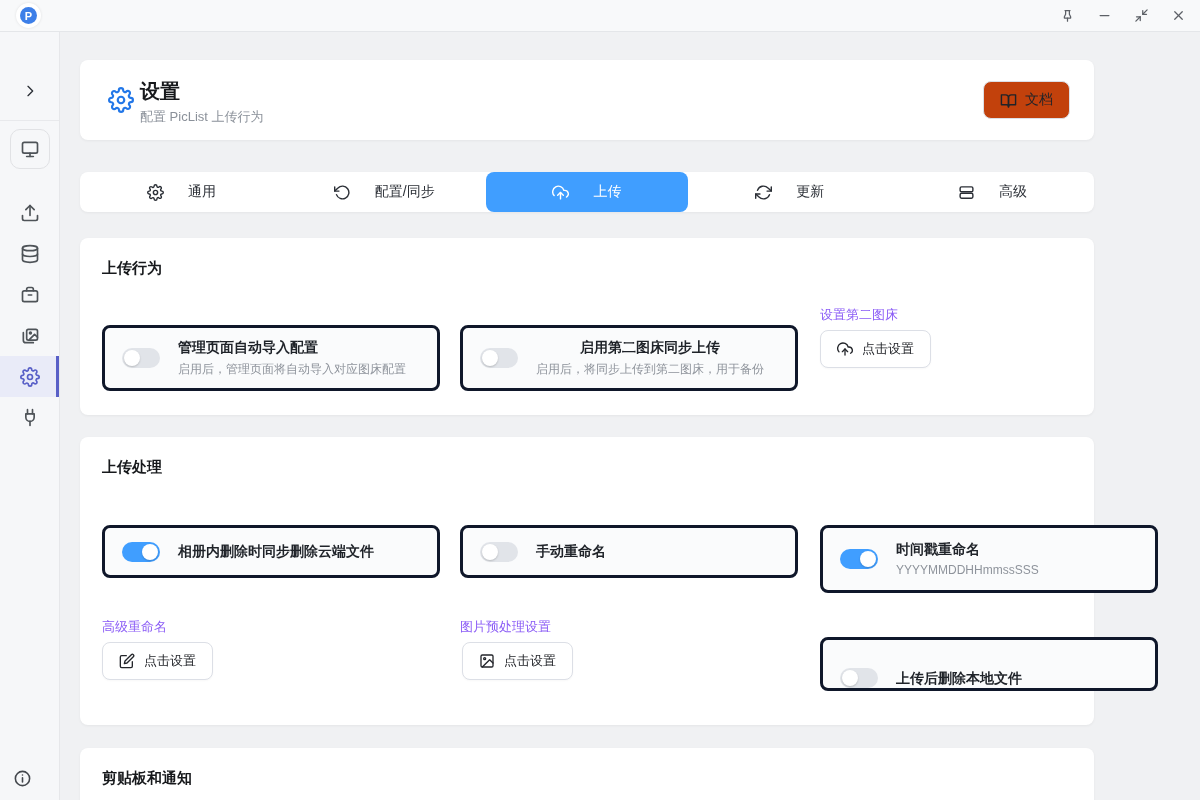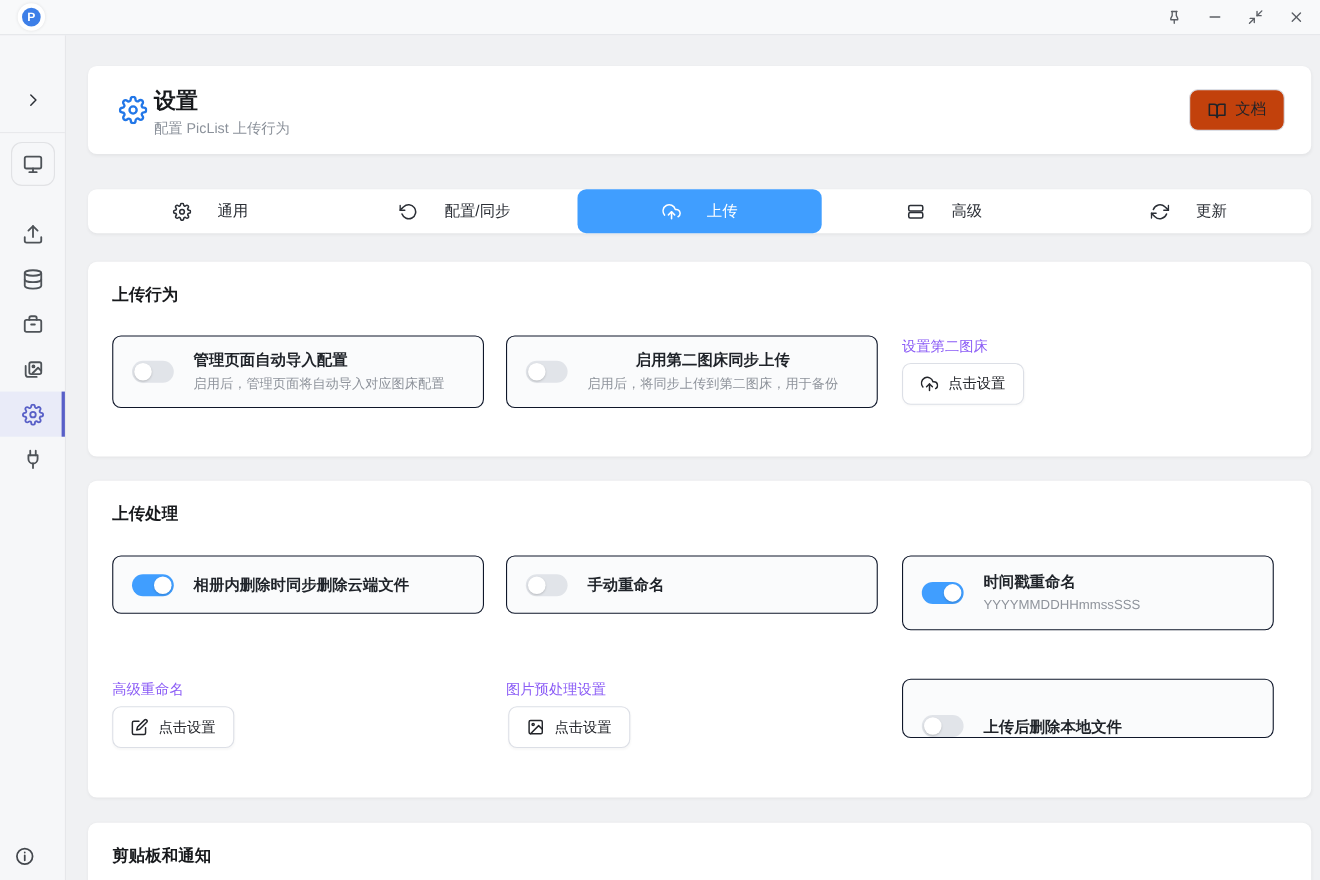--- a/index.html
+++ b/index.html
@@ -30,21 +30,21 @@
     border:1px solid #e1e2e5; border-radius:10px; display:flex; align-items:center; justify-content:center;
     color:#4e5358; cursor:pointer; }
   .nav { position:absolute; top:160px; left:0; width:59px; }
   .nav-item { height:41px; display:flex; align-items:center; justify-content:center;
     color:#4e5358; position:relative; cursor:pointer; }
   .nav-item.on { background:#e9ebf8; color:#585fc7; }
   .nav-item.on::after { content:""; position:absolute; right:0; top:0; bottom:0; width:3px; background:#585fc7; }
   .info-btn { position:absolute; bottom:12px; left:13px; color:#43474d; cursor:pointer; }
 
   
-  .card { position:absolute; left:80px; width:1112px; background:#fff; border-radius:8px;
+  .card { position:absolute; left:80px; width:1014px; background:#fff; border-radius:8px;
     box-shadow:0 1px 3px rgba(0,0,0,.05); }
 
   
   .header-card { top:60px; height:80px; }
   .header-gear { position:absolute; left:28px; top:27px; color:#2277e8; }
   .page-title { position:absolute; left:60px; top:18px; font-size:20px; font-weight:bold; color:#17191c; }
   .page-subtitle { position:absolute; left:60px; top:48px; font-size:13px; color:#8b919a; }
   .docs-btn { position:absolute; right:24px; top:21px; height:38px; padding:0 16px;
     display:flex; align-items:center; gap:8px; background:#c2410c; border:1px solid #dcdfe6; border-radius:8px;
     font-size:14px; color:#1f2329; cursor:pointer; }
@@ -55,21 +55,21 @@
     font-size:14px; color:#2b2f36; border-radius:8px; cursor:pointer; }
   .tab.on { background:#409eff; color:#fff; }
 
   
   .section-title { position:absolute; left:22px; top:21px; font-size:15px; font-weight:bold; color:#17191c; }
   .card-behavior { top:238px; height:177px; }
   .card-processing { top:437px; height:288px; }
   .card-clipboard { top:748px; height:120px; }
 
   .item-box { position:absolute; display:flex; align-items:center; gap:18px; padding:0 17px;
-    background:#fafbfc; border:1px solid #0f172a; border-radius:8px; }
+    background:#fafbfc; border:3px solid #0f172a; border-radius:8px;margin-top:20px; }
   .item-texts { display:flex; flex-direction:column; gap:4px; }
   .item-label { font-size:14px; font-weight:bold; color:#1f2329; }
   .item-desc { font-size:12px; color:#8e939b; }
 
   .toggle { width:38px; height:20px; border-radius:10px; background:#e1e4e9; position:relative;
     flex-shrink:0; cursor:pointer; }
   .toggle .knob { position:absolute; top:2px; left:2px; width:16px; height:16px; border-radius:50%;
     background:#fff; box-shadow:0 1px 2px rgba(0,0,0,.18); }
   .toggle.on { background:#409eff; }
   .toggle.on .knob { left:20px; }
@@ -244,37 +244,37 @@
           <polyline points="16 16 12 12 8 16"></polyline>
           <line x1="12" y1="12" x2="12" y2="21"></line>
           <path d="M20.39 18.39A5 5 0 0 0 18 9h-1.26A8 8 0 1 0 3 16.3"></path>
         </svg>
     </span>
     <span>上传</span>
   </div>
   <div class="tab">
     <span>
       <svg width="17" height="17" viewBox="0 0 24 24">
-          <rect x="3" y="4" width="18" height="7" rx="2"></rect>
-          <rect x="3" y="13" width="18" height="7" rx="2"></rect>
-        </svg>
-    </span>
-    <span>高级</span>
-  </div>
-  <div class="tab">
-    <span>
-      <svg width="17" height="17" viewBox="0 0 24 24">
           <polyline points="23 4 23 10 17 10"></polyline>
           <polyline points="1 20 1 14 7 14"></polyline>
           <path d="M3.51 9a9 9 0 0 1 14.85-3.36L23 10"></path>
           <path d="M20.49 15a9 9 0 0 1-14.85 3.36L1 14"></path>
         </svg>
     </span>
     <span>更新</span>
   </div>
+  <div class="tab">
+    <span>
+      <svg width="17" height="17" viewBox="0 0 24 24">
+          <rect x="3" y="4" width="18" height="7" rx="2"></rect>
+          <rect x="3" y="13" width="18" height="7" rx="2"></rect>
+        </svg>
+    </span>
+    <span>高级</span>
+  </div>
 </div>
 
 <div class="card card-behavior">
   <div class="section-title">上传行为</div>
 
   <div class="item-box" style="left:22px; top:67px; width:338px; height:66px;">
     <div class="toggle">
         <div class="knob"></div>
       </div>
     <div class="item-texts">

